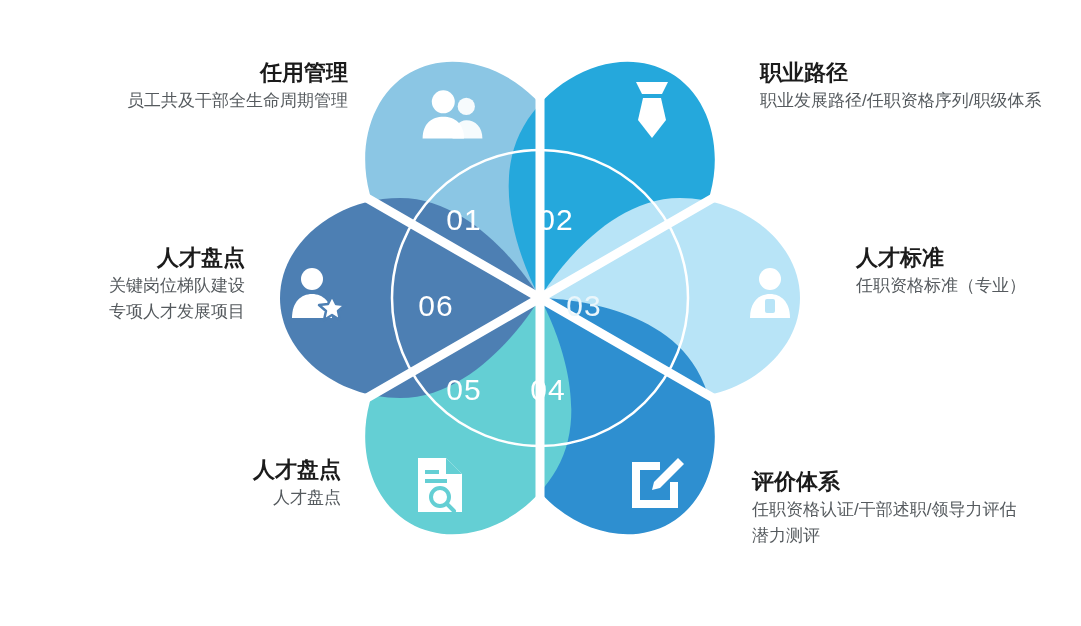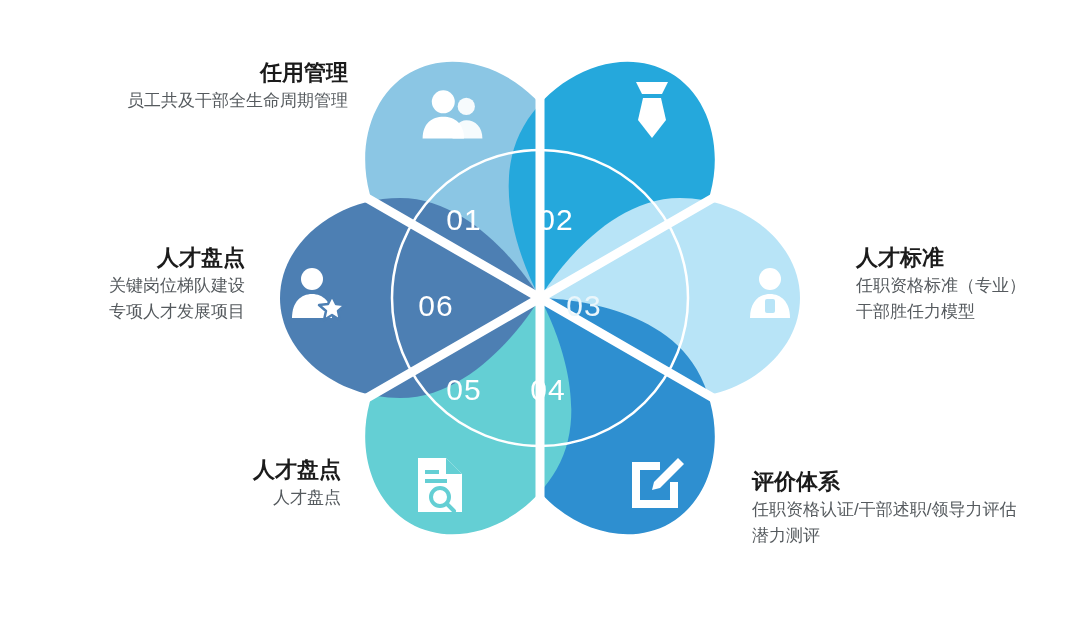--- a/index.html
+++ b/index.html
@@ -162,25 +162,28 @@
         <path d="M46,30 L50,38 L59,39 L52,45 L54,54 L46,49 L38,54 L40,45 L33,39 L42,38 Z" fill="#ffffff" stroke="#4d7fb3" stroke-width="2.5" stroke-linejoin="round"></path>
       </g>
     </svg>
   </div>
 
   <div class="label left" id="lbl-1">
     <div class="title">任用管理</div>
     <div class="desc">员工共及干部全生命周期管理</div>
   </div>
 
+  <div class="label right" id="lbl-2">
+    <div class="title">职业路径</div>
+    <div class="desc">职业发展路径/任职资格序列/职级体系</div>
+  </div>
 
   <div class="label right" id="lbl-3">
     <div class="title">人才标准</div>
     <div class="desc">任职资格标准（专业）</div>
-    <div class="desc">干部胜任力模型</div>
   </div>
 
   <div class="label right" id="lbl-4">
     <div class="title">评价体系</div>
     <div class="desc">任职资格认证/干部述职/领导力评估</div>
     <div class="desc">潜力测评</div>
   </div>
 
   <div class="label left" id="lbl-5">
     <div class="title">人才盘点</div>

